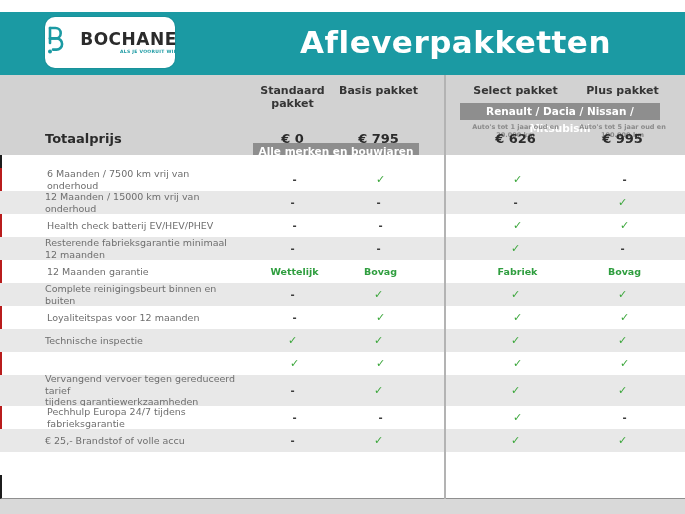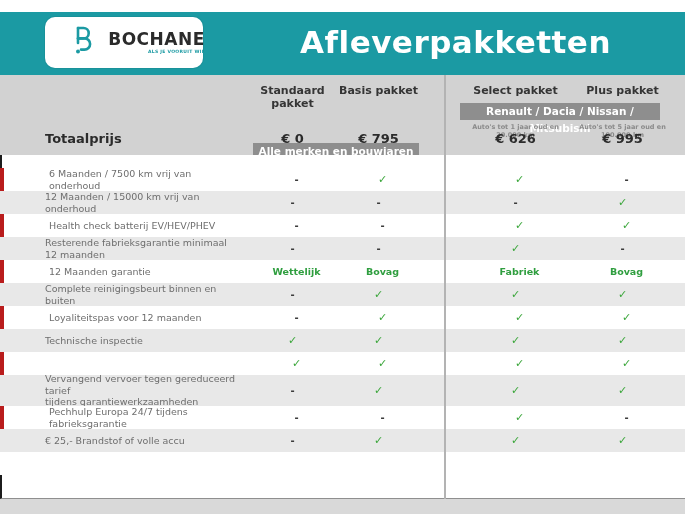--- a/index.html
+++ b/index.html
@@ -5,21 +5,21 @@
   html,body{margin:0;padding:0;}
   body{font-family:"DejaVu Sans","Liberation Sans",sans-serif;background:#ffffff;}
   .page{position:relative;width:685px;height:514px;background:#ffffff;overflow:hidden;}
 
   
   .topstrip{position:absolute;left:0;top:0;width:685px;height:12px;background:#ffffff;}
 
   
   .teal-header{position:absolute;left:0;top:12px;width:685px;height:63px;background:#1b9aa3;}
   .logo-box{position:absolute;left:45px;top:5px;width:130px;height:51px;background:#ffffff;border-radius:10px;
-            display:flex;align-items:center;justify-content:center;gap:13px;box-shadow:0 0 0 1px rgba(0,0,0,0.05);padding-left:28px;}
+            display:flex;align-items:center;justify-content:center;gap:13px;box-shadow:0 0 0 1px rgba(0,0,0,0.05);}
   .logo-icon{flex:0 0 auto;}
   .logo-text{display:flex;flex-direction:column;align-items:flex-end;line-height:1;}
   .brand{font-size:17px;font-weight:bold;color:#2b2b2b;letter-spacing:0.5px;}
   .tagline{font-size:4.5px;color:#1b9aa3;font-weight:bold;margin-top:2px;letter-spacing:0.3px;}
   .title{position:absolute;left:236px;right:10px;top:12px;text-align:center;color:#ffffff;
          font-size:31px;font-weight:bold;letter-spacing:0.5px;}
 
   
   .band{position:absolute;left:0;top:75px;width:685px;height:80px;background:#d2d2d2;}
   .colhead{position:absolute;top:9px;font-size:11px;font-weight:bold;color:#353535;text-align:center;}
@@ -42,21 +42,21 @@
   .p3{left:575px;width:95px;}
 
   
   .gap-row{position:absolute;left:0;top:155px;width:685px;height:13px;background:#ffffff;border-left:2px solid #1c1c1c;box-sizing:border-box;}
 
   
   .rows{position:absolute;left:0;top:168px;width:685px;}
   .row{position:relative;width:685px;height:23px;box-sizing:border-box;}
   .row.tall{height:31px;}
   .row.striped{background:#e8e8e8;}
-  .row.plain{background:#ffffff;border-left:4px solid #b91c1c;text-decoration:underline;}
+  .row.plain{background:#ffffff;border-left:2px solid #b91c1c;text-decoration:underline;}
   .cell{position:absolute;top:0;height:100%;display:flex;align-items:center;}
   .cell.label{left:45px;width:195px;font-size:9.5px;color:#6e6e6e;white-space:pre-line;line-height:1.25;}
   .cell.val{justify-content:center;text-align:center;}
   .v0{left:250px;width:85px;}
   .v1{left:336px;width:85px;}
   .v2{left:468px;width:95px;}
   .v3{left:575px;width:95px;}
   .check{color:#3aa63a;font-size:11px;font-weight:bold;}
   .dash{color:#3c3c3c;font-size:10px;font-weight:bold;}
   .greentext{color:#2f9e3f;font-size:9.5px;font-weight:bold;}

